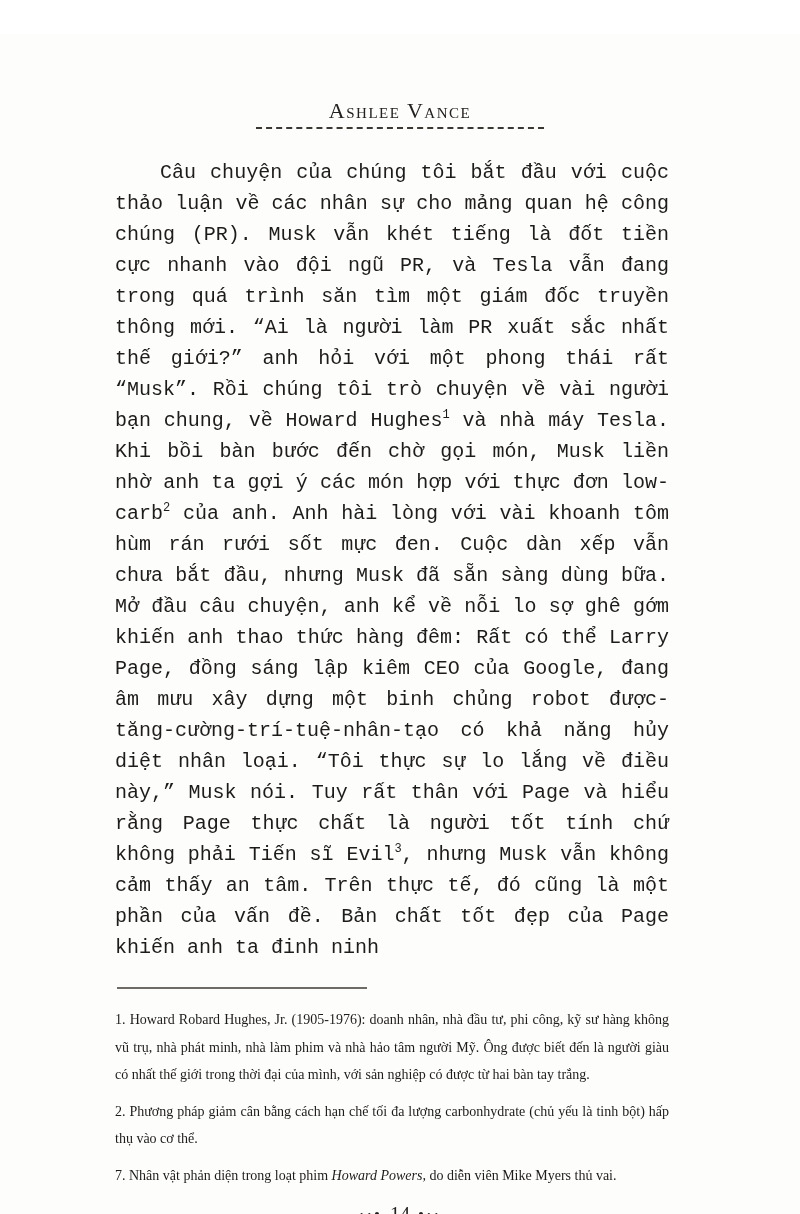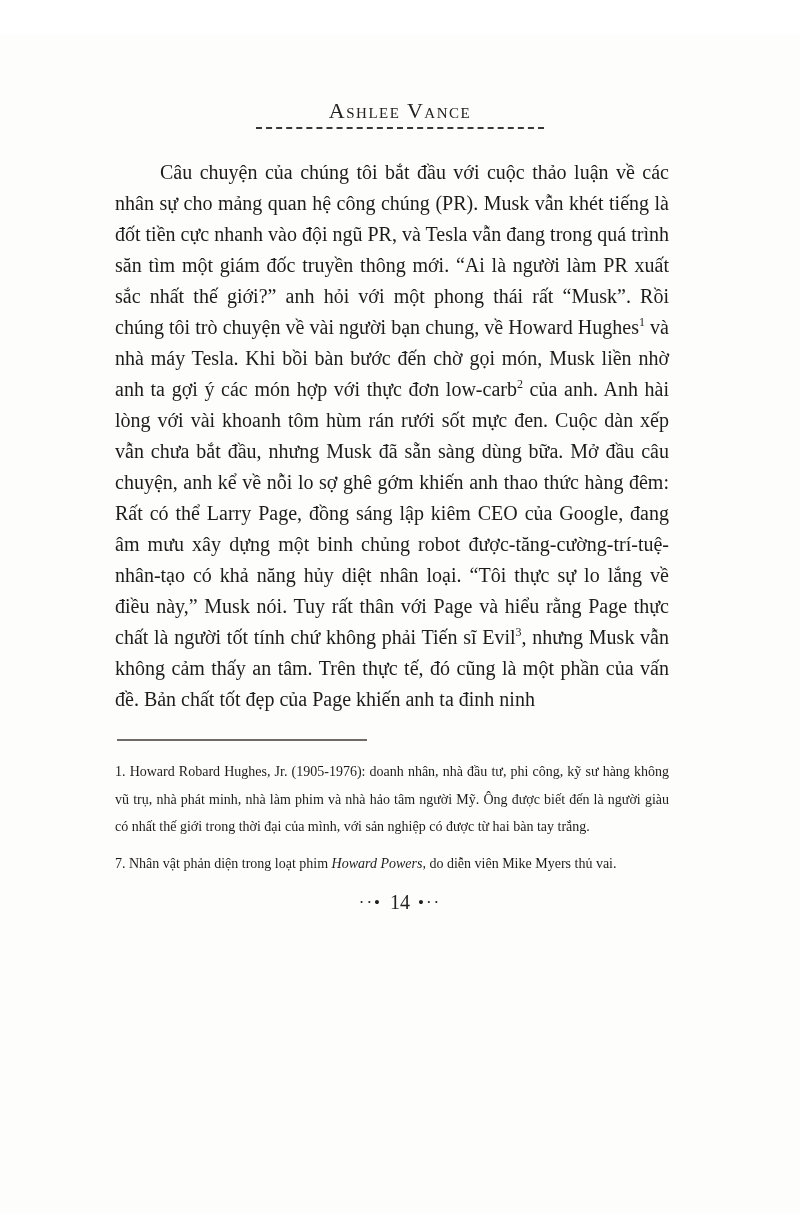--- a/index.html
+++ b/index.html
@@ -45,20 +45,21 @@
   .para {
     font-size: 20px;
     line-height: 31px;
     text-align: justify;
     margin: 0;
     text-indent: 0;
   }
   .para.indent {
     text-indent: 45px;
     margin-top: 11px;
+    font-family: Liberation Mono, monospace;
   }
   .fn-ref {
     font-size: 12px;
     line-height: 0;
     vertical-align: super;
   }
   
   .footnotes {
     margin-top: 24px;
   }
@@ -109,20 +110,21 @@
   <main class="text-block">
 
 
     <p class="para indent"><span>Câu chuyện của chúng tôi bắt đầu với cuộc thảo luận về các nhân sự cho mảng quan hệ công chúng (PR). Musk vẫn khét tiếng là đốt tiền cực nhanh vào đội ngũ PR, và Tesla vẫn đang trong quá trình săn tìm một giám đốc truyền thông mới. “Ai là người làm PR xuất sắc nhất thế giới?” anh hỏi với một phong thái rất “Musk”. Rồi chúng tôi trò chuyện về vài người bạn chung, về Howard Hughes</span><sup class="fn-ref">1</sup><span> và nhà máy Tesla. Khi bồi bàn bước đến chờ gọi món, Musk liền nhờ anh ta gợi ý các món hợp với thực đơn low-carb</span><sup class="fn-ref">2</sup><span> của anh. Anh hài lòng với vài khoanh tôm hùm rán rưới sốt mực đen. Cuộc dàn xếp vẫn chưa bắt đầu, nhưng Musk đã sẵn sàng dùng bữa. Mở đầu câu chuyện, anh kể về nỗi lo sợ ghê gớm khiến anh thao thức hàng đêm: Rất có thể Larry Page, đồng sáng lập kiêm CEO của Google, đang âm mưu xây dựng một binh chủng robot được-tăng-cường-trí-tuệ-nhân-tạo có khả năng hủy diệt nhân loại. “Tôi thực sự lo lắng về điều này,” Musk nói. Tuy rất thân với Page và hiểu rằng Page thực chất là người tốt tính chứ không phải Tiến sĩ Evil</span><sup class="fn-ref">3</sup><span>, nhưng Musk vẫn không cảm thấy an tâm. Trên thực tế, đó cũng là một phần của vấn đề. Bản chất tốt đẹp của Page khiến anh ta đinh ninh</span></p>
 
     <section class="footnotes">
       <div class="fn-rule"></div>
 
       <p class="footnote">1. Howard Robard Hughes, Jr. (1905-1976): doanh nhân, nhà đầu tư, phi công, kỹ sư hàng không vũ trụ, nhà phát minh, nhà làm phim và nhà hảo tâm người Mỹ. Ông được biết đến là người giàu có nhất thế giới trong thời đại của mình, với sản nghiệp có được từ hai bàn tay trắng.</p>
 
+      <p class="footnote">2. Phương pháp giảm cân bằng cách hạn chế tối đa lượng carbonhydrate (chủ yếu là tinh bột) hấp thụ vào cơ thể.</p>
 
       <p class="footnote"><span>7. Nhân vật phản diện trong loạt phim </span><em class="work-title">Howard Powers,</em><span> do diễn viên Mike Myers thủ vai.</span></p>
     </section>
 
   </main>
 
   <footer class="page-footer">
     <span class="ornament left">··•</span><span class="page-num">14</span><span class="ornament right">•··</span>
   </footer>
 

